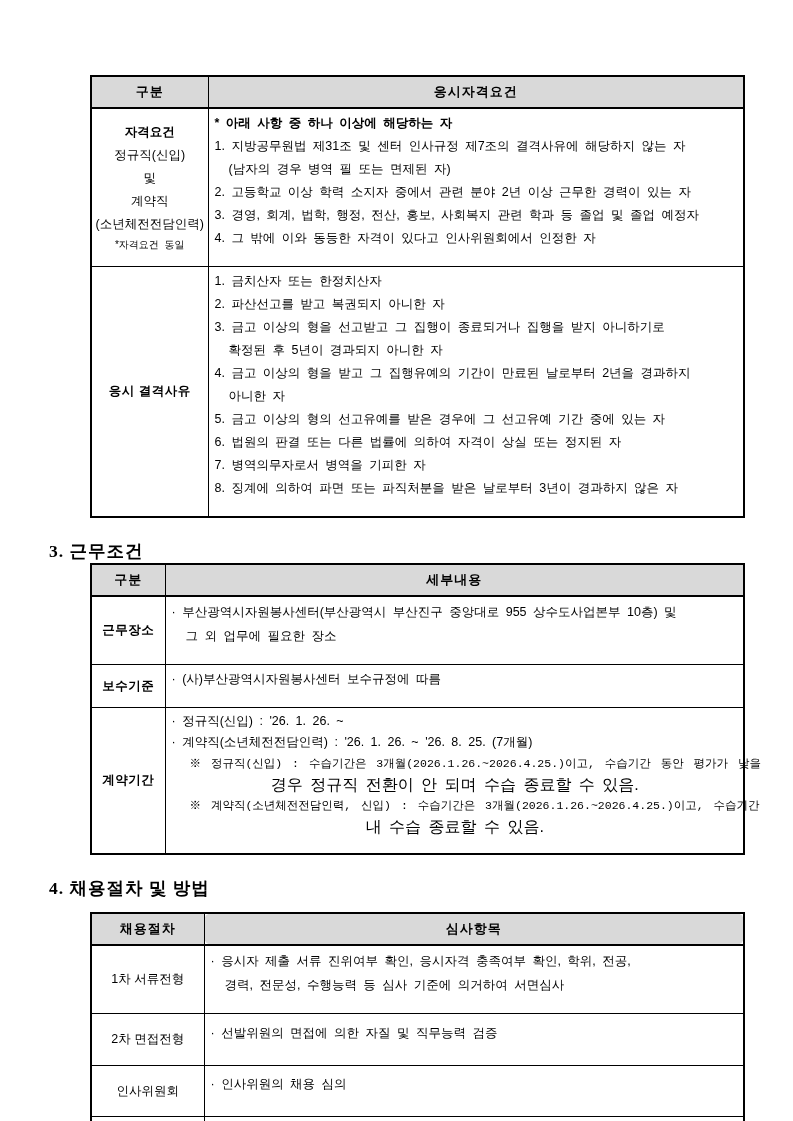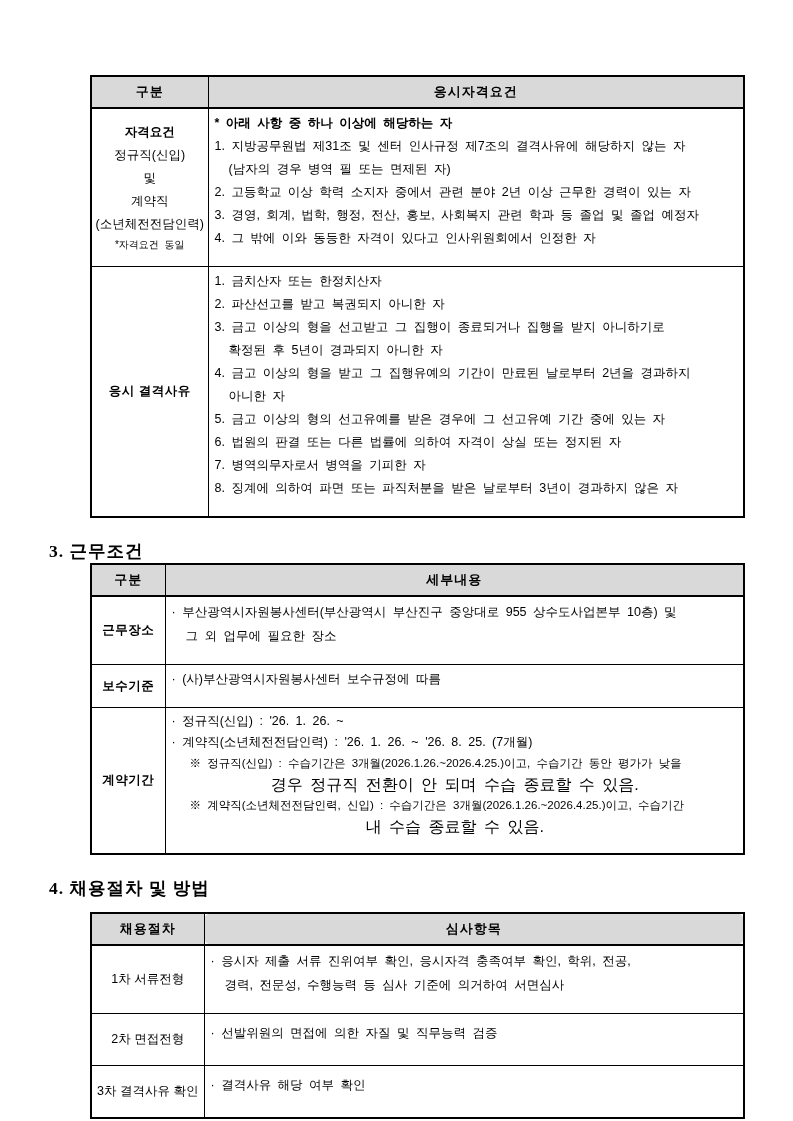--- a/index.html
+++ b/index.html
@@ -41,21 +41,21 @@
     vertical-align: middle;
     font-size: 12.5px;
     padding: 3px 5px 16px 6px;
   }
   .line { line-height: 23px; white-space: nowrap; word-spacing: 3px; }
   .lh21 { line-height: 21px; }
   .lh24 { line-height: 24px; }
   .bold { font-weight: bold; }
   .small { font-size: 10px; line-height: 18px; }
   .indent { padding-left: 14px; }
-  .note { font-size: 11.5px; padding-left: 18px; }
+  .note { font-size: 11.5px; padding-left: 18px; font-family: Liberation Mono, monospace; }
   .note-center { font-size: 16px; text-align: center; white-space: nowrap; }
   .section-heading {
     font-family: "Liberation Serif", serif;
     font-weight: bold;
     font-size: 17.5px;
     letter-spacing: 1px;
     margin: 0;
     padding: 0;
   }
   .h3gap { margin-top: 21px; margin-bottom: 0; }
@@ -177,20 +177,26 @@
           <div class="line lh24 indent">경력, 전문성, 수행능력 등 심사 기준에 의거하여 서면심사</div>
         </td>
       </tr>
       <tr>
         <td class="label" style="height:47px">2차 면접전형</td>
         <td class="content">
           <div class="line">· 선발위원의 면접에 의한 자질 및 직무능력 검증</div>
         </td>
       </tr>
       <tr>
+        <td class="label" style="height:46px">인사위원회</td>
+        <td class="content">
+          <div class="line">· 인사위원의 채용 심의</div>
+        </td>
+      </tr>
+      <tr>
         <td class="label" style="height:47px">3차 결격사유 확인</td>
         <td class="content">
           <div class="line">· 결격사유 해당 여부 확인</div>
         </td>
       </tr>
     </tbody>
   </table>
 
 </div>
 

